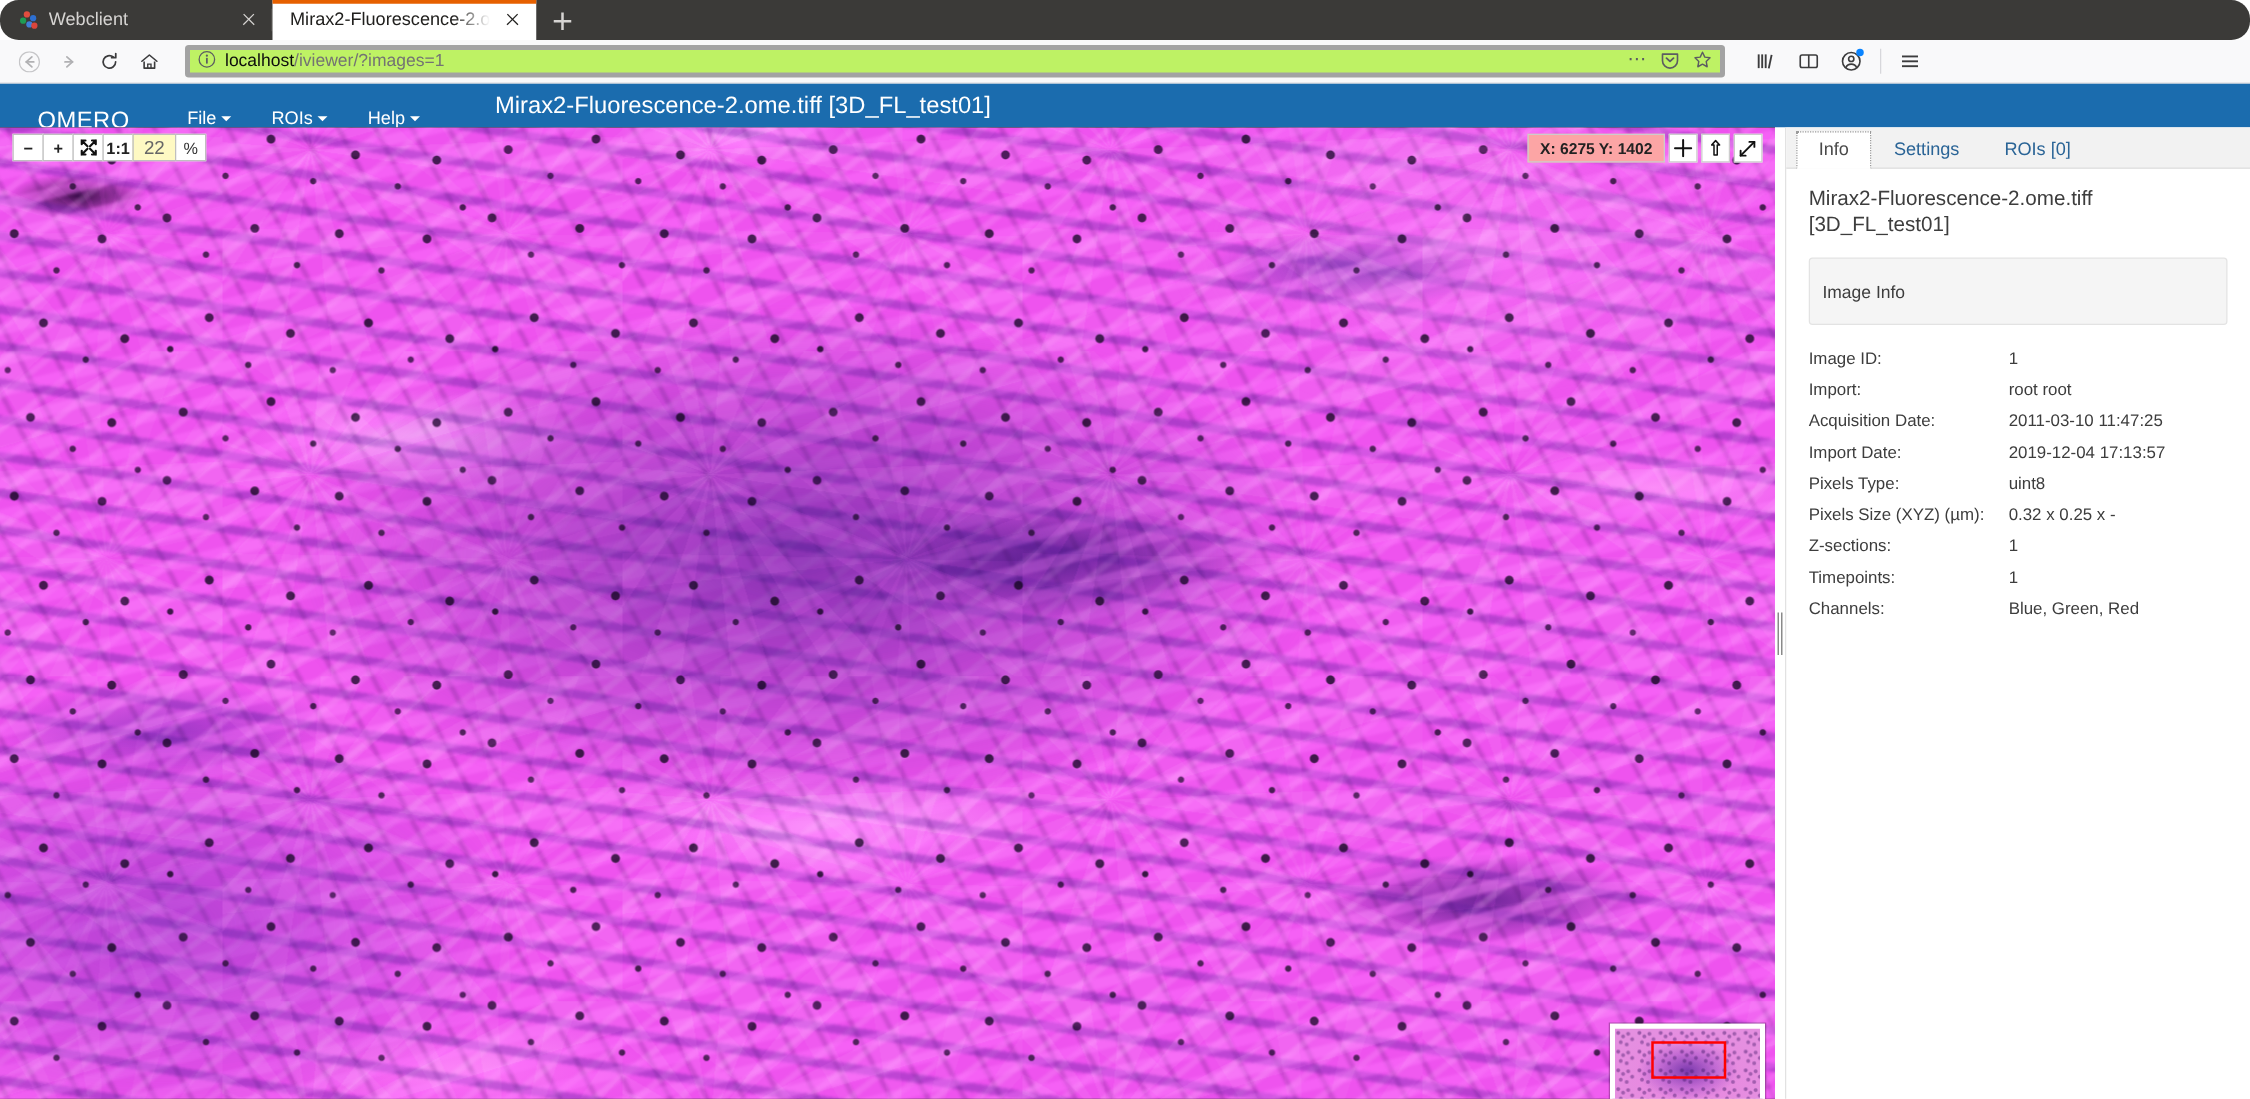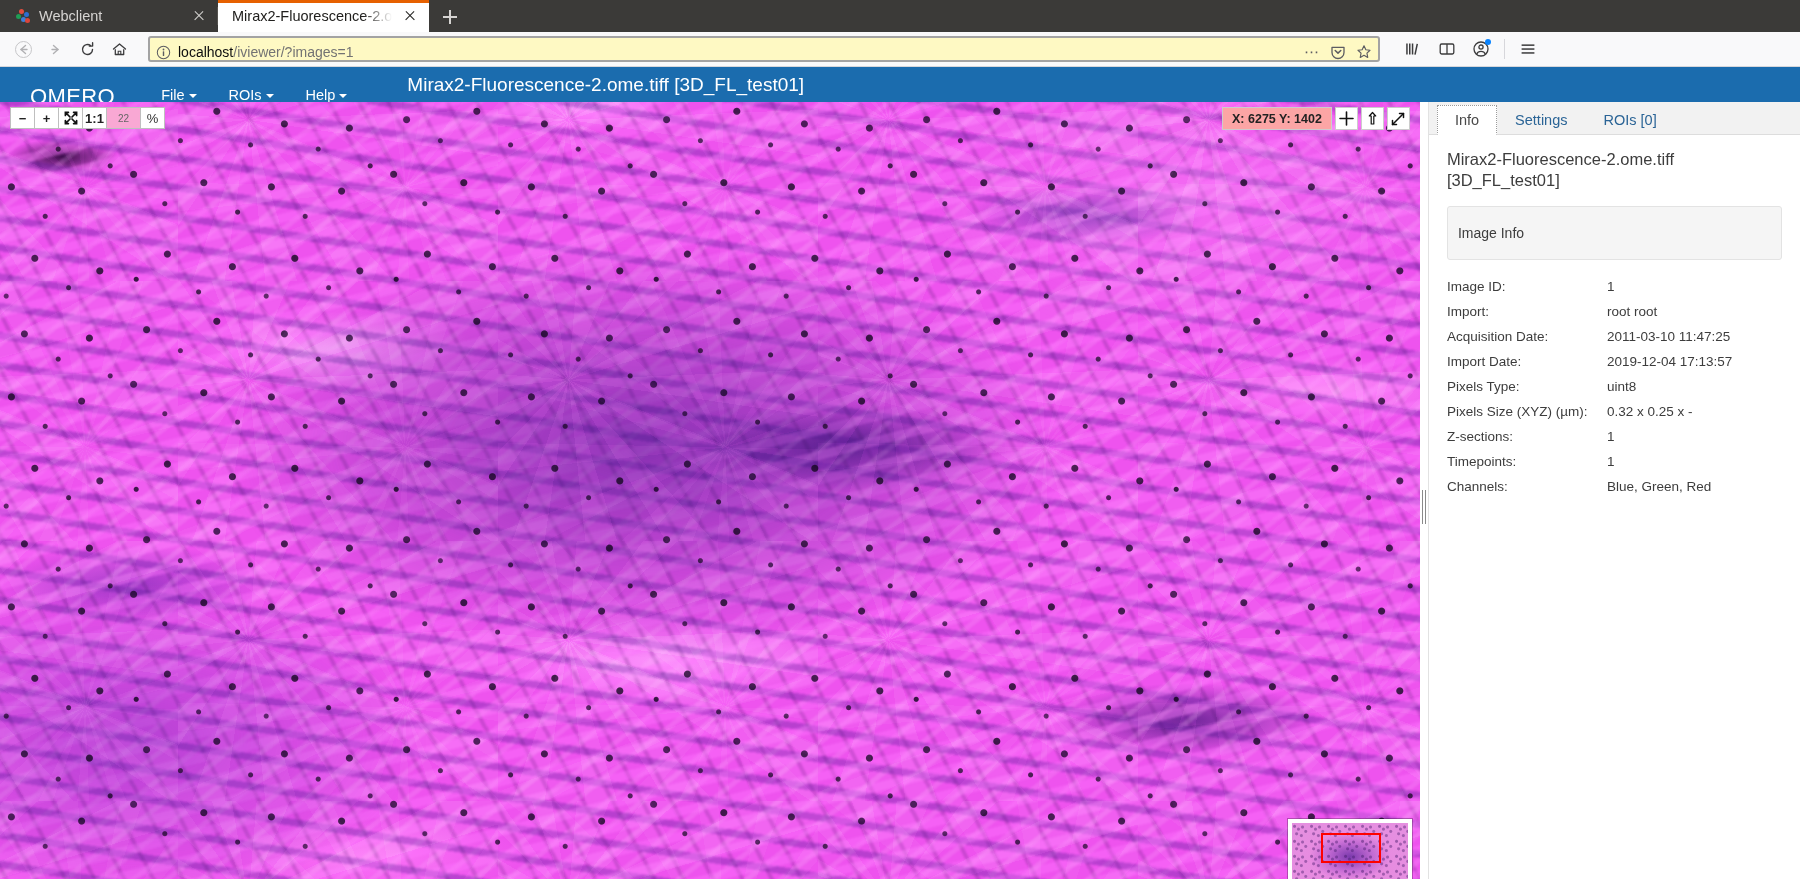--- a/index.html
+++ b/index.html
@@ -10,20 +10,21 @@
     background: #ffffff;
   }
 
   
   .browser-tabbar {
     height: 32px;
     background: #3b3a38;
     display: flex;
     align-items: flex-end;
     position: relative;
+    border-radius: 15px;
   }
   .tab {
     height: 32px;
     display: flex;
     align-items: center;
     padding: 0 10px 0 14px;
     gap: 9px;
     position: relative;
     font-size: 14.5px;
     color: #d6d4d2;
@@ -104,25 +105,25 @@
     display: flex; align-items: center; justify-content: center;
     color: #3c3c3d;
     cursor: pointer;
     flex: 0 0 30px;
   }
   .navbtn.disabled { color: #b1b1b3; }
   .urlbar {
     flex: 1 1 auto;
     height: 26px;
     margin: 0 6px 0 12px;
-    background: #fef9c3;
-    border: 2px solid #a3a3a3;
+    background: #bef264;
+    border: 4px solid #a3a3a3;
     border-radius: 3px;
     display: flex;
-    align-items: flex-end;
+    align-items: flex-start;
     padding: 0 6px;
     gap: 7px;
     max-width: 1232px;
   }
   .url-text { font-size: 14px; color: #0c0c0d; white-space: nowrap; }
   .url-text .dim { color: #737373; }
   .url-icons { display: flex; align-items: center; gap: 10px; margin-left: auto; color: #5c5c61; }
   .toolbar-right { display: flex; align-items: center; gap: 4px; padding-left: 10px; }
   .tb-icon {
     width: 30px; height: 28px;
@@ -140,21 +141,21 @@
   .omero-header {
     height: 35px;
     background: #1b6cae;
     display: flex;
     align-items: center;
     color: #ffffff;
     padding-left: 30px;
     gap: 0;
   }
   .omero-brand {
-    font-size: 22px;
+    font-size: 19px;
     letter-spacing: .4px;
     padding-right: 30px;
     margin-top: 24px;
   }
   .omero-menu {
     font-size: 14.5px;
     padding: 0 16px;
     cursor: pointer;
     white-space: nowrap;
     margin-top: 20px;
@@ -272,24 +273,24 @@
     min-width: 25px; height: 22px;
     background: #ffffff;
     border: 1px solid #bfbfbf;
     margin-right: -1px;
     display: flex; align-items: center; justify-content: center;
     font-size: 13px; font-weight: bold; color: #222;
     cursor: pointer; user-select: none;
   }
   .zt-input {
     width: 35px; height: 22px;
-    background: #f9a8d4;
+    background: #fef9c3;
     border: 1px solid #bfbfbf;
     margin-right: -1px;
-    font-size: 10px; color: #666;
+    font-size: 15px; color: #666;
     text-align: center;
     font-family: "Liberation Sans", sans-serif;
   }
   .zt-pct {
     min-width: 25px; height: 22px;
     background: #ffffff; border: 1px solid #bfbfbf;
     display: flex; align-items: center; justify-content: center;
     font-size: 13px; color: #333;
   }
 

